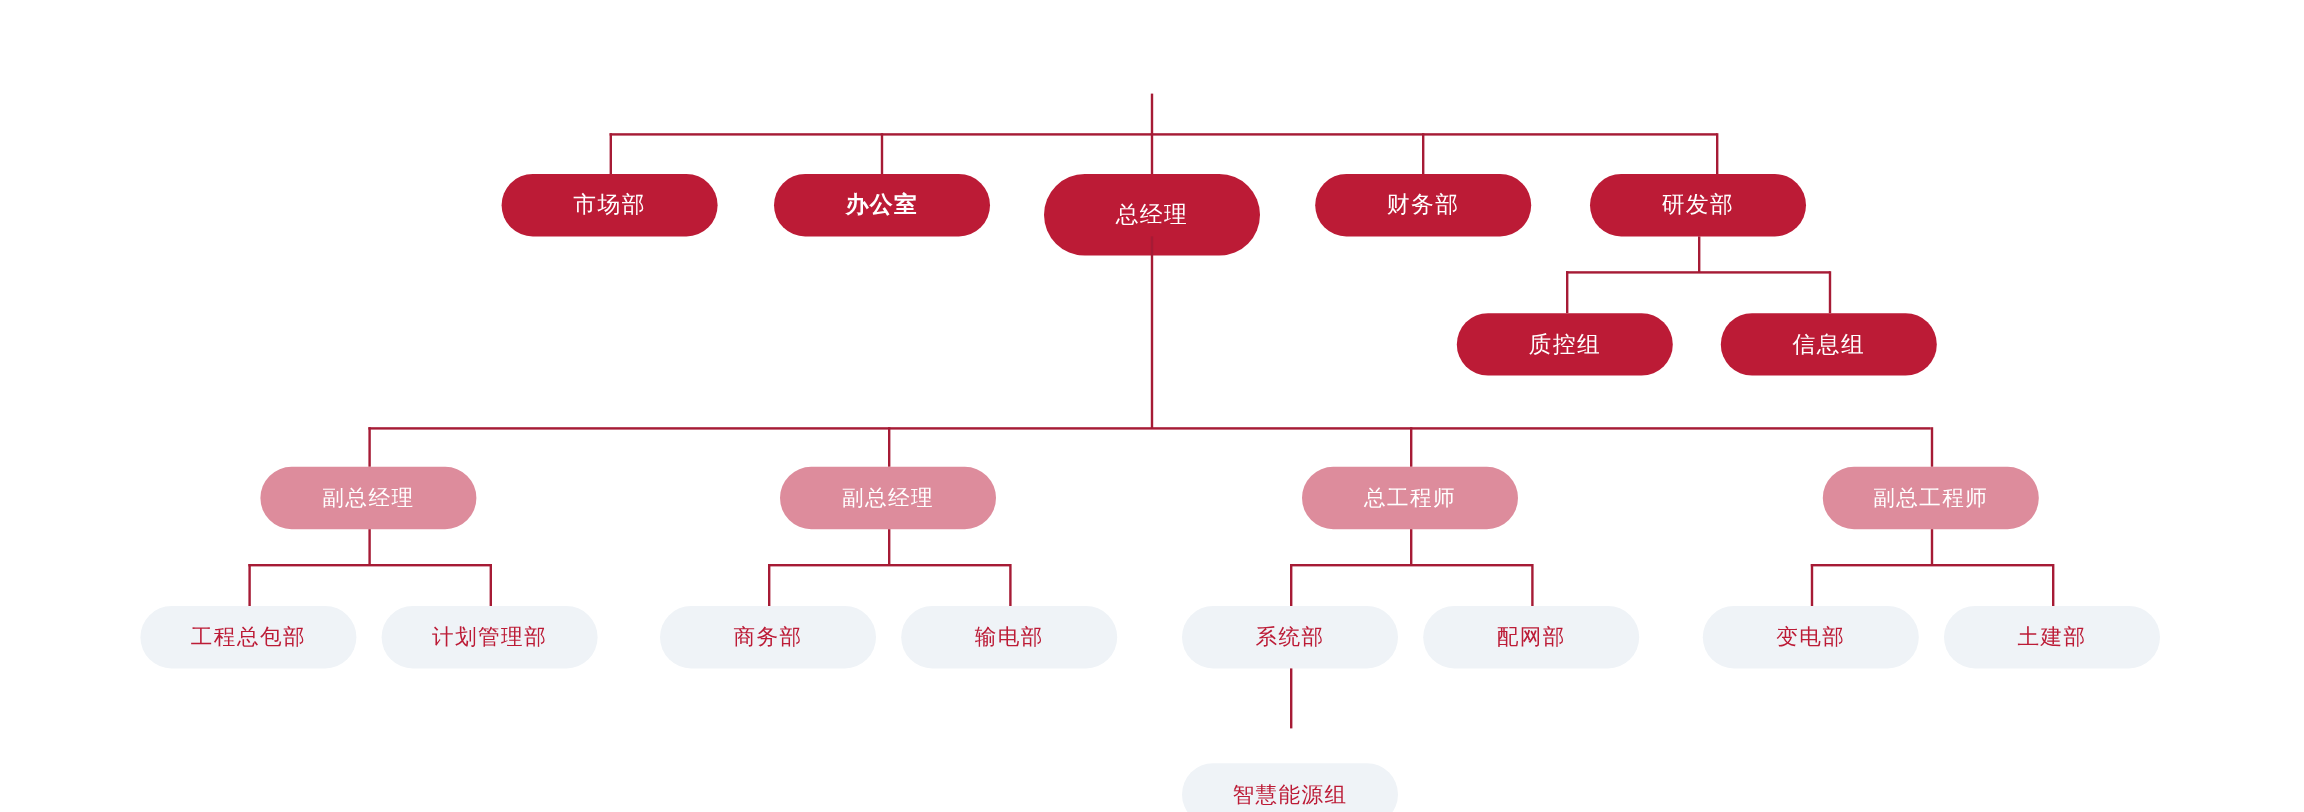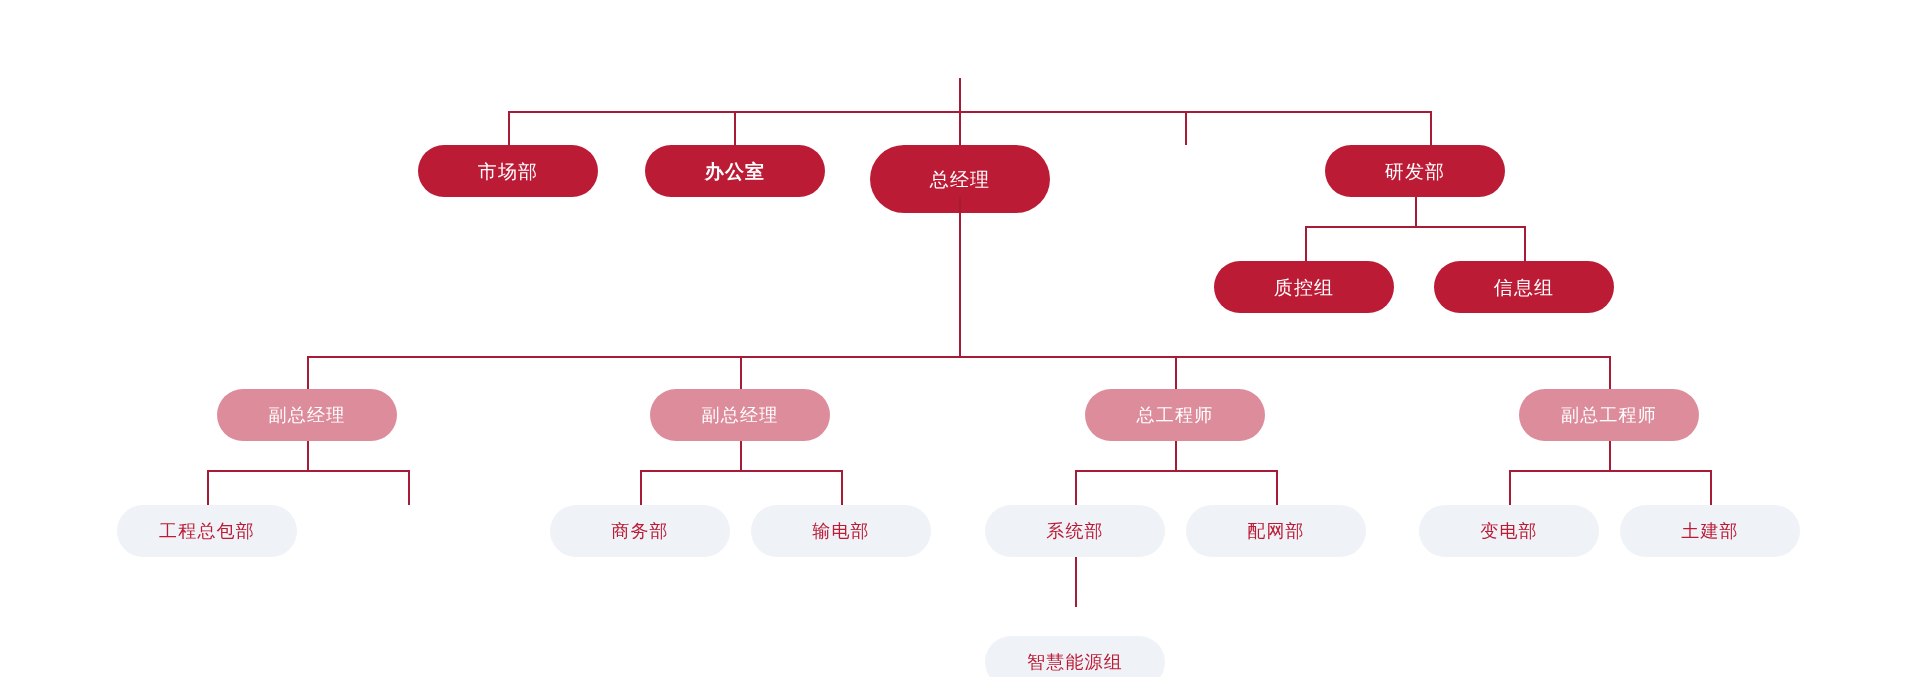--- a/index.html
+++ b/index.html
@@ -82,20 +82,23 @@
   </div>
 
   <div class="node lvl-dept" style="left:645px; top:145px; width:180px; height:52px;font-weight:bold;">
     <span class="node-label">办公室</span>
   </div>
 
   <div class="node lvl-dept" style="left:870px; top:145px; width:180px; height:68px;">
     <span class="node-label">总经理</span>
   </div>
 
+  <div class="node lvl-dept" style="left:1096px; top:145px; width:180px; height:52px;">
+    <span class="node-label">财务部</span>
+  </div>
 
   <div class="node lvl-dept" style="left:1325px; top:145px; width:180px; height:52px;">
     <span class="node-label">研发部</span>
   </div>
 
   <div class="edge edge-v" style="left:1415px; top:197px; height:30px;"></div>
   <div class="edge edge-h" style="left:1305px; top:226px; width:220px;"></div>
   <div class="edge edge-v" style="left:1305px; top:226px; height:35px;"></div>
   <div class="edge edge-v" style="left:1524px; top:226px; height:35px;"></div>
 
@@ -148,20 +151,23 @@
 
   <div class="edge edge-v" style="left:1609px; top:441px; height:30px;"></div>
   <div class="edge edge-h" style="left:1509px; top:470px; width:202px;"></div>
   <div class="edge edge-v" style="left:1509px; top:470px; height:35px;"></div>
   <div class="edge edge-v" style="left:1710px; top:470px; height:35px;"></div>
 
   <div class="node lvl-light" style="left:117px; top:505px; width:180px; height:52px;">
     <span class="node-label">工程总包部</span>
   </div>
 
+  <div class="node lvl-light" style="left:318px; top:505px; width:180px; height:52px;">
+    <span class="node-label">计划管理部</span>
+  </div>
 
   <div class="node lvl-light" style="left:751px; top:505px; width:180px; height:52px;">
     <span class="node-label">输电部</span>
   </div>
 
   <div class="node lvl-light" style="left:550px; top:505px; width:180px; height:52px;">
     <span class="node-label">商务部</span>
   </div>
 
   <div class="node lvl-light" style="left:985px; top:505px; width:180px; height:52px;">

